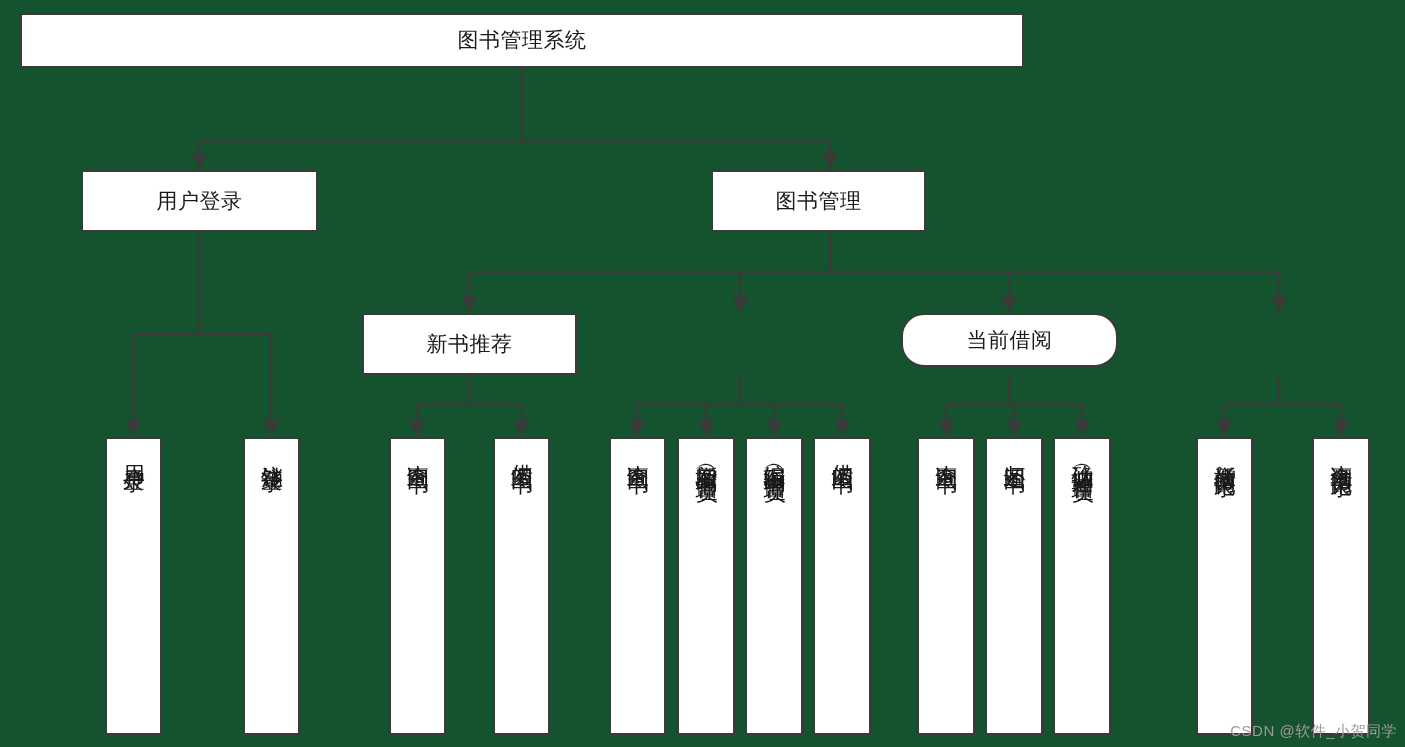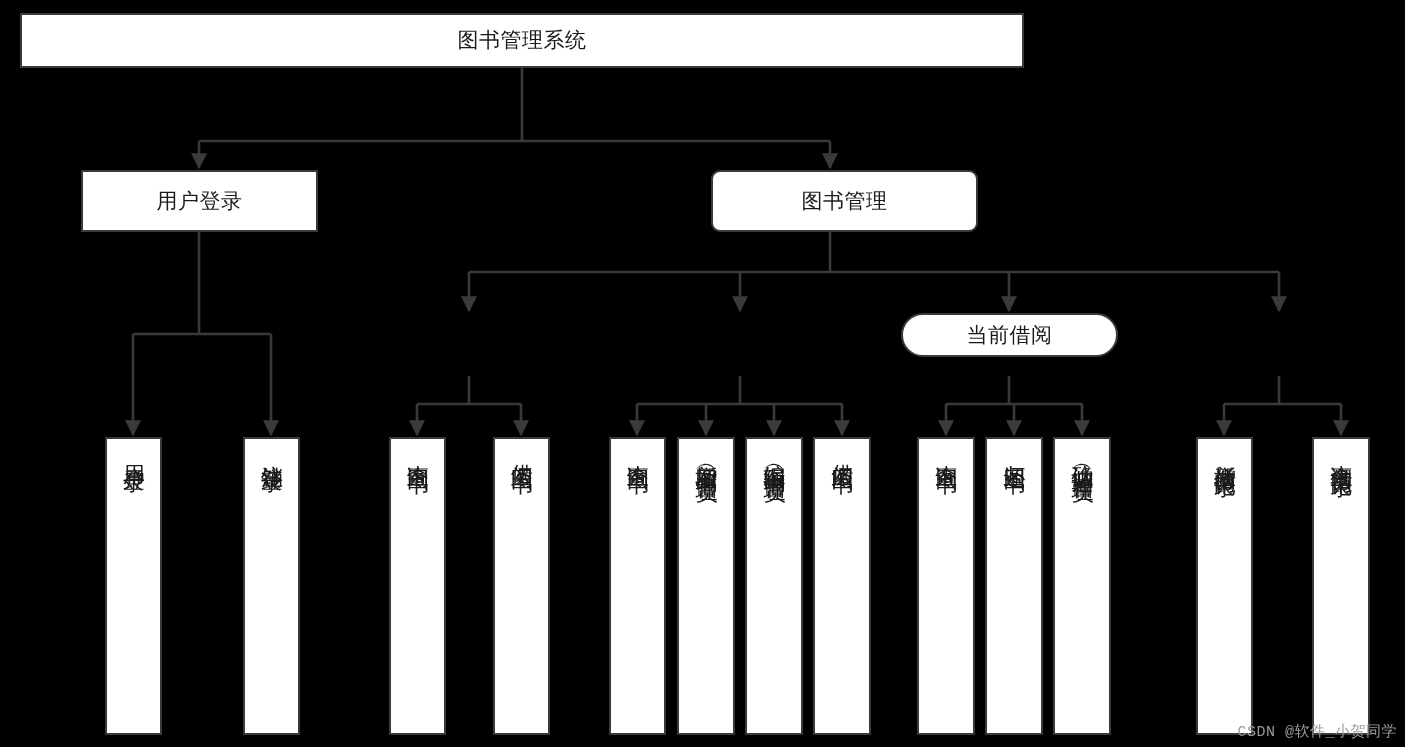--- a/index.html
+++ b/index.html
@@ -7,21 +7,21 @@
     padding: 0;
     background: #ffffff;
   }
   body {
     font-family: "Liberation Sans", "DejaVu Sans", sans-serif;
   }
   #diagram-root {
     position: relative;
     width: 1405px;
     height: 747px;
-    background: #000000;
+    background: #14532d;
     overflow: hidden;
   }
   #edge-layer {
     position: absolute;
     left: 0;
     top: 0;
     width: 1405px;
     height: 747px;
   }
   .node {
@@ -57,21 +57,21 @@
   }
   #watermark {
     position: absolute;
     right: 8px;
     bottom: 6px;
     font-size: 15px;
     color: #9a9a9a;
     letter-spacing: 0.5px;
     z-index: 9;
     white-space: nowrap;
-    font-family: Liberation Mono, monospace;
+    font-family: Liberation Sans, sans-serif;
   }
 </style>
 </head>
 <body>
 
 <div id="diagram-root">
 
   <svg id="edge-layer" viewBox="0 0 1405 747" xmlns="http://www.w3.org/2000/svg">
     <defs>
       <marker id="arrow" viewBox="0 0 10 10" refX="9.2" refY="5" markerWidth="6.2" markerHeight="6.2" orient="auto-start-reverse">
@@ -122,25 +122,28 @@
     </g>
   </svg>
 
   <div class="node" style="left:20px; top:13px; width:1004px; height:55px;">
     <span class="node-label">图书管理系统</span>
   </div>
 
   <div class="node" style="left:81px; top:170px; width:237px; height:62px;">
     <span class="node-label">用户登录</span>
   </div>
-  <div class="node" style="left:711px; top:170px; width:267px; height:62px;border-radius:9px;">
+  <div class="node" style="left:711px; top:170px; width:215px; height:62px;">
     <span class="node-label">图书管理</span>
   </div>
 
-  <div class="node" style="left:901px; top:313px; width:217px; height:44px;border-radius:23px;">
+  <div class="node" style="left:362px; top:313px; width:215px; height:62px;">
+    <span class="node-label">新书推荐</span>
+  </div>
+  <div class="node" style="left:901px; top:313px; width:217px; height:54px;border-radius:23px;">
     <span class="node-label">当前借阅</span>
   </div>
 
   <div class="node leaf" style="left:105px; top:437px; width:57px; height:298px;">
     <span class="node-label">用户登录</span>
   </div>
   <div class="node leaf" style="left:243px; top:437px; width:57px; height:298px;">
     <span class="node-label">注销登录</span>
   </div>
 

